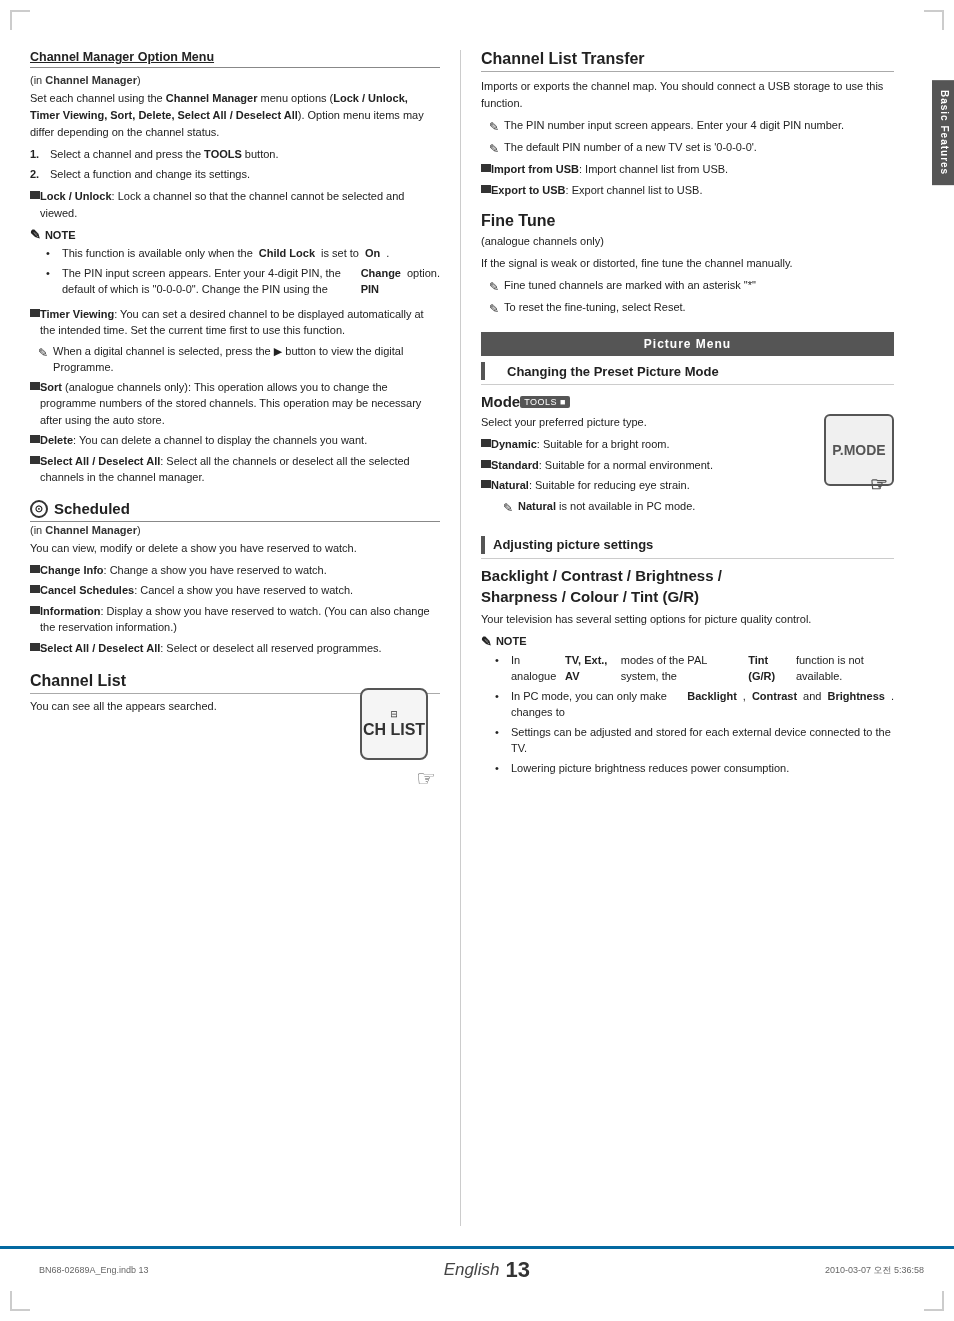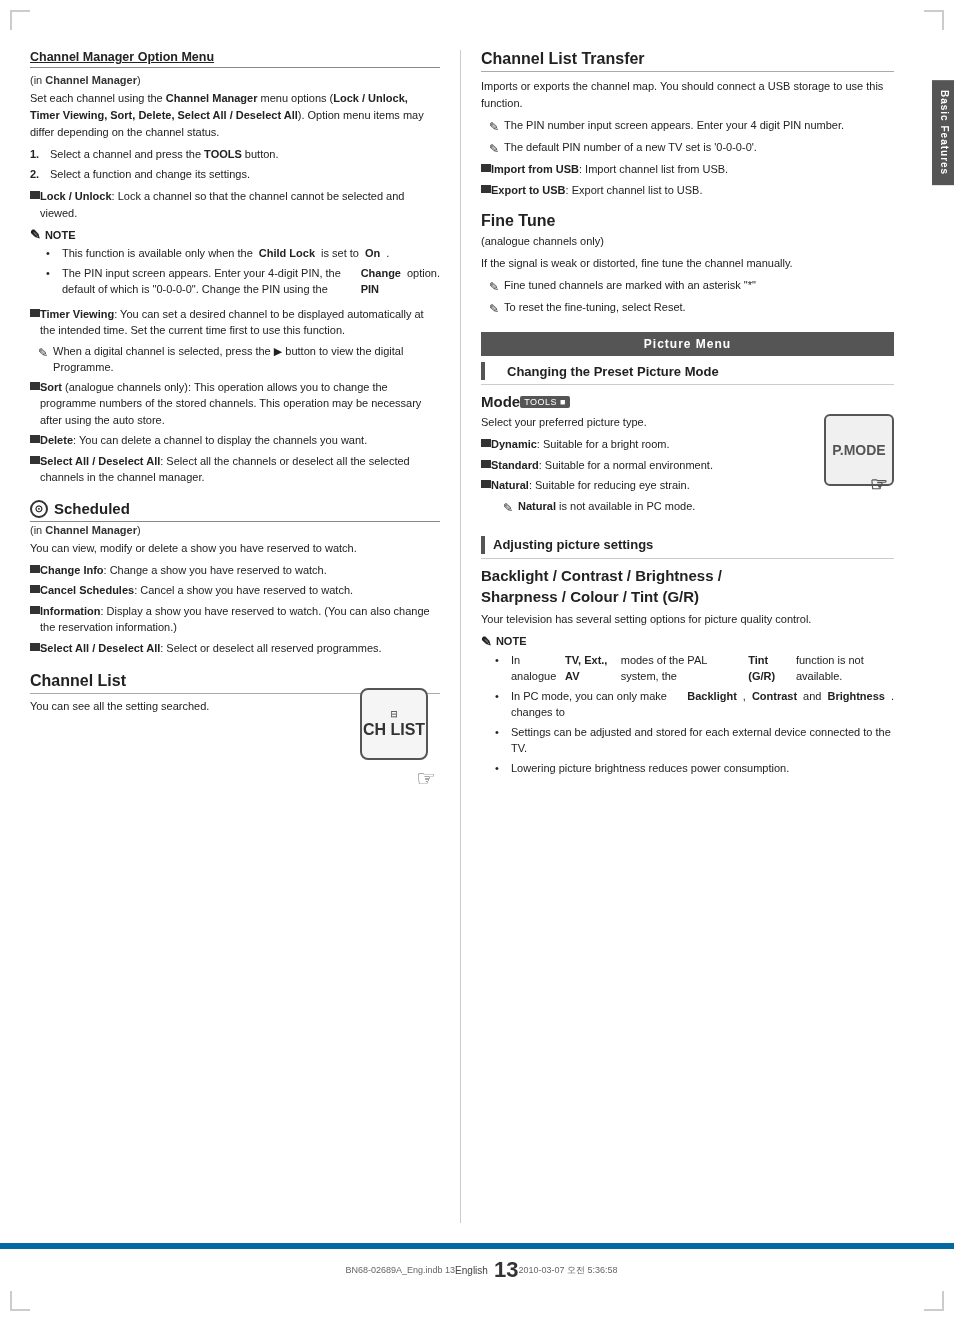--- a/index.html
+++ b/index.html
@@ -327,42 +327,43 @@
     .backlight-heading {
       font-size: 15px;
       font-weight: bold;
       margin-bottom: 4px;
       line-height: 1.4;
     }
 
     
     .footer {
       display: flex;
-      justify-content: center;
+      justify-content: space-between;
       align-items: center;
       padding: 8px 30px 8px 39px;
-      border-top: 6px solid #0369a1;
+      border-top: 3px solid #0369a1;
       margin-top: auto;
     }
     .footer-left {
       font-size: 9px;
       color: #666;
     }
     .footer-right {
       font-size: 9px;
       color: #666;
     }
     .footer-page {
       display: flex;
       align-items: center;
       gap: 6px;
     }
     .footer-page-label {
-      font-size: 10px;
+      font-size: 17px;
       color: #444;
+      font-style: italic;
     }
     .footer-page-num {
       font-size: 22px;
       font-weight: bold;
       color: #333;
     }
 
     
     .clearfix::after {
       content: "";
@@ -534,21 +535,21 @@
         <div class="clearfix">
           <div class="ch-list-img">
             <div style="position:relative;width:80px;height:90px;">
               <div class="ch-list-box">
                 <div class="ch-list-top">⊟</div>
                 <div class="ch-list-label">CH LIST</div>
               </div>
               <div class="ch-list-hand">☞</div>
             </div>
           </div>
-          <p>You can see all the setting searched.</p>
+          <p>You can see all the appears searched.</p>
         </div>
       </div>
 
     </div>
 
     <div class="right-col">
       <div class="right-col-inner">
 
         <div>
           <div class="channel-list-transfer-heading">Channel List Transfer</div>

